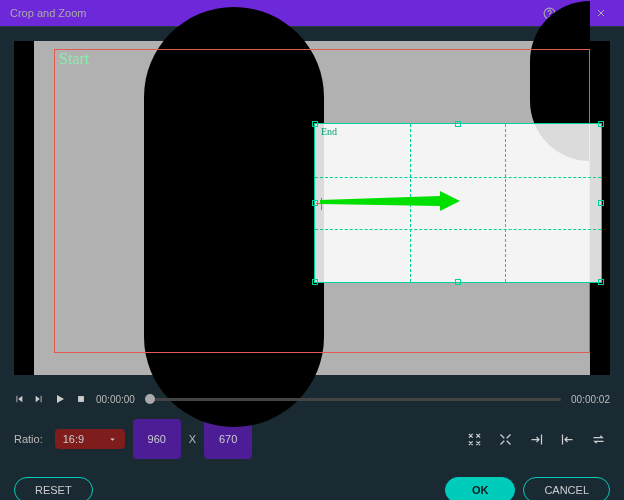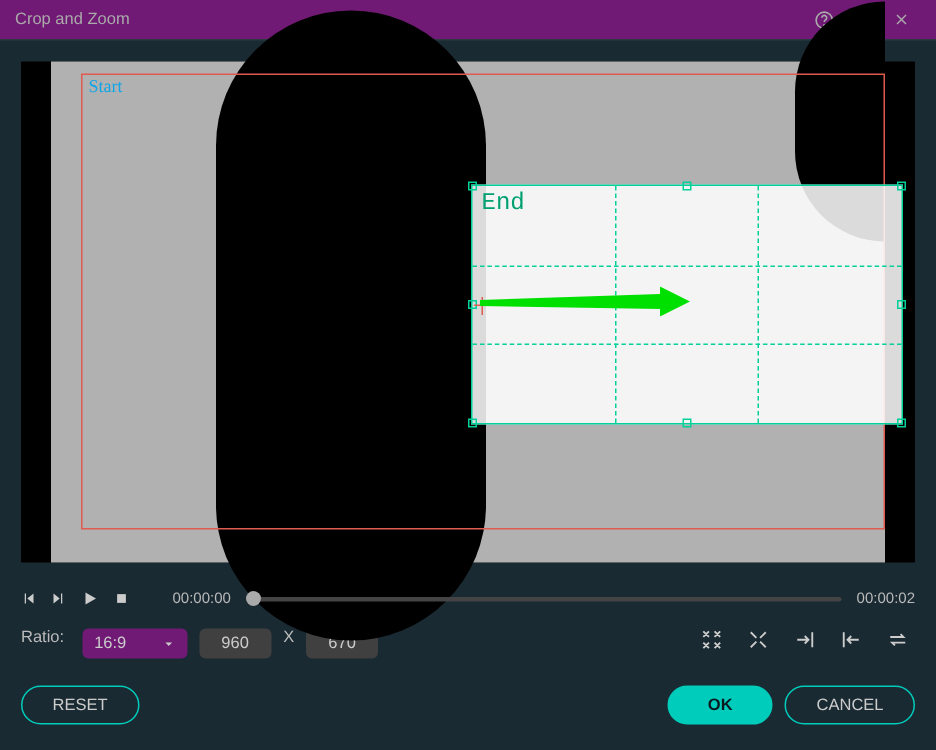--- a/index.html
+++ b/index.html
@@ -1,64 +1,64 @@
 <!DOCTYPE html>
 <html><head>
 <meta charset="utf-8">
 <style>
   * { margin: 0; padding: 0; box-sizing: border-box; font-family: Arial, sans-serif; }
   body { background: #1a2a33; width: 624px; height: 500px; color: #ccc; overflow: hidden; }
   
-  .titlebar { height: 26px; display: flex; align-items: center; padding: 0 10px; background: #701a75; }
+  .titlebar { height: 26px; display: flex; align-items: center; padding: 0 10px; background: #6d28d9; }
   .titlebar-title { font-size: 11px; color: #aaa; flex: 1; }
   .titlebar-btn { width: 26px; height: 26px; display: flex; align-items: center; justify-content: center; color: #aaa; cursor: pointer; }
   .titlebar-btn svg { stroke: #aaa; }
   
   .tabs { display: flex; border-bottom: 1px solid #2a3a43; padding: 0 10px; }
   .tab { padding: 6px 10px; font-size: 12px; color: #aaa; cursor: pointer; border-bottom: 2px solid transparent; }
   .tab.active { color: #00ccbb; border-bottom: 2px solid #00ccbb; }
   
   .preview-area { padding: 14px; }
   .canvas { position: relative; width: 596px; height: 334px; background: #000; }
   .frame-bg { position: absolute; left: 20px; top: 0; width: 556px; height: 334px; background: #b1b1b1; }
   .black-oval { position: absolute; left: 110px; top: -34px; width: 180px; height: 420px; background: #000; border-radius: 120px; }
   .black-corner { position: absolute; right: 0; top: -40px; width: 60px; height: 160px; background: #000; border-radius: 60px 0 0 60px; }
   
   .start-rect { position: absolute; border: 1px solid #e05a4f; background: transparent; left: 40px; top: 8px; width: 536px; height: 304px; }
-  .start-label { position: absolute; top: 0px; left: 4px; font-size: 12px; color: #0ea5e9; font-family: Georgia, serif; }
+  .start-label { position: absolute; top: 0px; left: 4px; font-size: 16px; color: #86efac; font-family: Georgia, serif; }
   
   .end-rect { position: absolute; border: 1px solid #00d09a; background: rgba(255,255,255,0.86); left: 300px; top: 82px; width: 288px; height: 160px; }
-  .end-label { position: absolute; top: 2px; left: 6px; color: #00a070; font-family: Liberation Mono, monospace; font-size: 16px; }
+  .end-label { position: absolute; top: 2px; left: 6px; color: #00a070; font-family: Liberation Serif, serif; font-size: 10px; }
   .end-grid-v1,.end-grid-v2,.end-grid-h1,.end-grid-h2 { position: absolute; }
   .end-grid-v1 { left: 33.3%; top: 0; bottom: 0; border-left: 1px dashed #00d09a; }
   .end-grid-v2 { left: 66.6%; top: 0; bottom: 0; border-left: 1px dashed #00d09a; }
   .end-grid-h1 { top: 33.3%; left: 0; right: 0; border-top: 1px dashed #00d09a; }
   .end-grid-h2 { top: 66.6%; left: 0; right: 0; border-top: 1px dashed #00d09a; }
   .end-handle { position: absolute; width: 6px; height: 6px; background: transparent; border: 1px solid #00d09a; }
   .eh-tl { left:-3px; top:-3px;} .eh-tr{right:-3px;top:-3px;} .eh-bl{left:-3px;bottom:-3px;} .eh-br{right:-3px;bottom:-3px;}
   .eh-tm{left:50%;top:-3px;margin-left:-3px;} .eh-bm{left:50%;bottom:-3px;margin-left:-3px;}
   .eh-ml{left:-3px;top:50%;margin-top:-3px;} .eh-mr{right:-3px;top:50%;margin-top:-3px;}
   
   .motion-arrow { position: absolute; left: 306px; top: 150px; width: 145px; height: 20px; }
   .cross-red { position: absolute; left: 302px; top: 157px; width: 12px; height: 12px; }
   .cross-red::before,.cross-red::after{content:"";position:absolute;background:#e05a4f;}
   .cross-red::before{left:5px;top:0;width:1px;height:12px;}
   .cross-red::after{top:5px;left:0;height:1px;width:12px;}
   
   .playback { display: flex; align-items: center; padding: 4px 14px 6px 14px; gap: 10px; }
   .play-btn { color: #ccc; cursor: pointer; display:flex; align-items:center; }
-  .time { font-size: 10px; color: #bbb; margin-left: 19px; }
+  .time { font-size: 10px; color: #bbb; }
   .slider-track { flex: 1; height: 3px; background: #444; position: relative; border-radius: 2px; }
   .slider-thumb { position: absolute; left: 0; top: -4px; width: 10px; height: 10px; border-radius: 50%; background: #aaa; }
   .time-end { font-size: 10px; color: #bbb; }
   
-  .ratio-row { display: flex; align-items: flex-start; padding: 8px 14px; gap: 8px; }
+  .ratio-row { display: flex; align-items: center; padding: 8px 14px; gap: 8px; }
   .ratio-label { font-size: 11px; color: #bbb; margin-right: 4px;}
-  .ratio-select { background: #701a75; color:#ccc; border:none; font-size:11px; padding: 4px 8px; width: 70px; border-radius:4px; display:flex; justify-content:space-between; align-items:center;}
-  .dims-input { background: #404040; color:#ccc; border:none; font-size:11px; padding:4px 8px; width:48px; border-radius:4px; text-align:center;}
+  .ratio-select { background: #7f1d1d; color:#ccc; border:none; font-size:11px; padding: 4px 8px; width: 70px; border-radius:4px; display:flex; justify-content:space-between; align-items:center;}
+  .dims-input { background: #4c1d95; color:#ccc; border:none; font-size:11px; padding:14px 8px; width:48px; border-radius:4px; text-align:center;}
   .x-label { font-size:11px; color:#bbb;}
   .spacer { flex:1; }
   .align-btn { color:#ccc; cursor:pointer; padding: 0 4px; display:flex; align-items:center;}
   
   .footer { display:flex; align-items:center; padding: 10px 14px; }
   .btn { border-radius: 16px; padding: 6px 20px; font-size: 11px; cursor:pointer; border:1px solid #00ccbb; background: transparent; color: #ccc; }
   .btn.ok { background: #00ccbb; color: #0a1a20; border:1px solid #00ccbb; font-weight: bold; padding: 6px 26px;}
   .btn.cancel { margin-left: 8px; padding: 6px 20px; }
   .btn.reset { }
   .footer .spacer { flex:1; }

